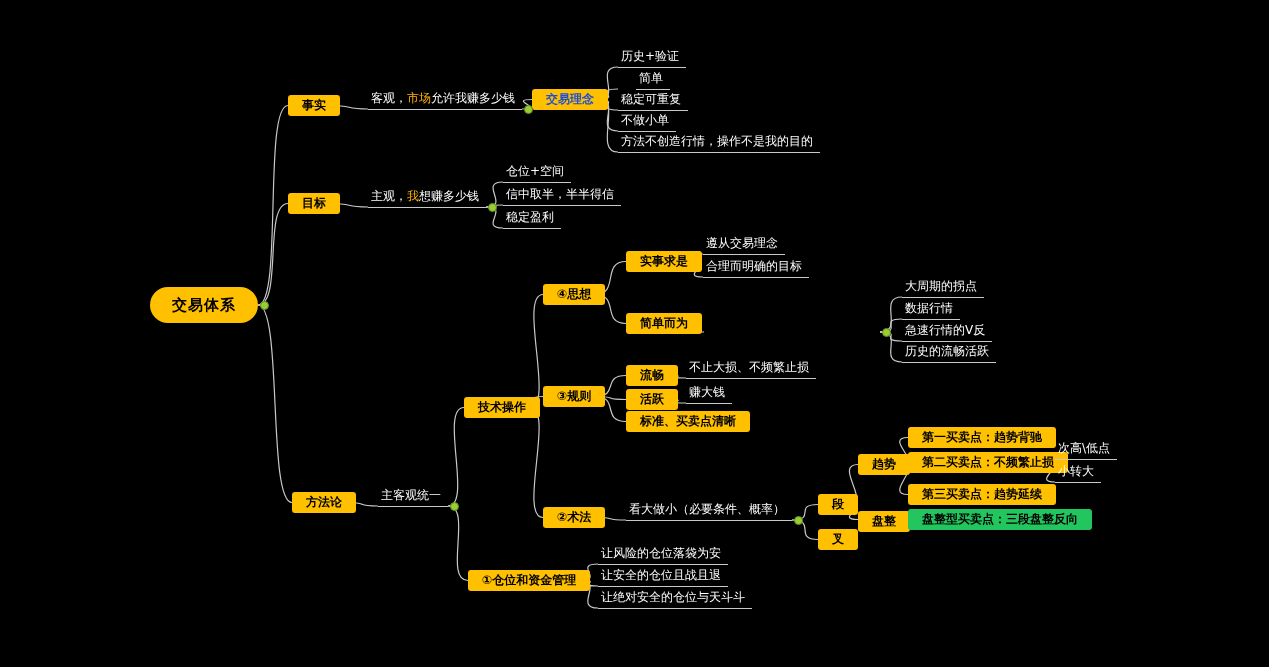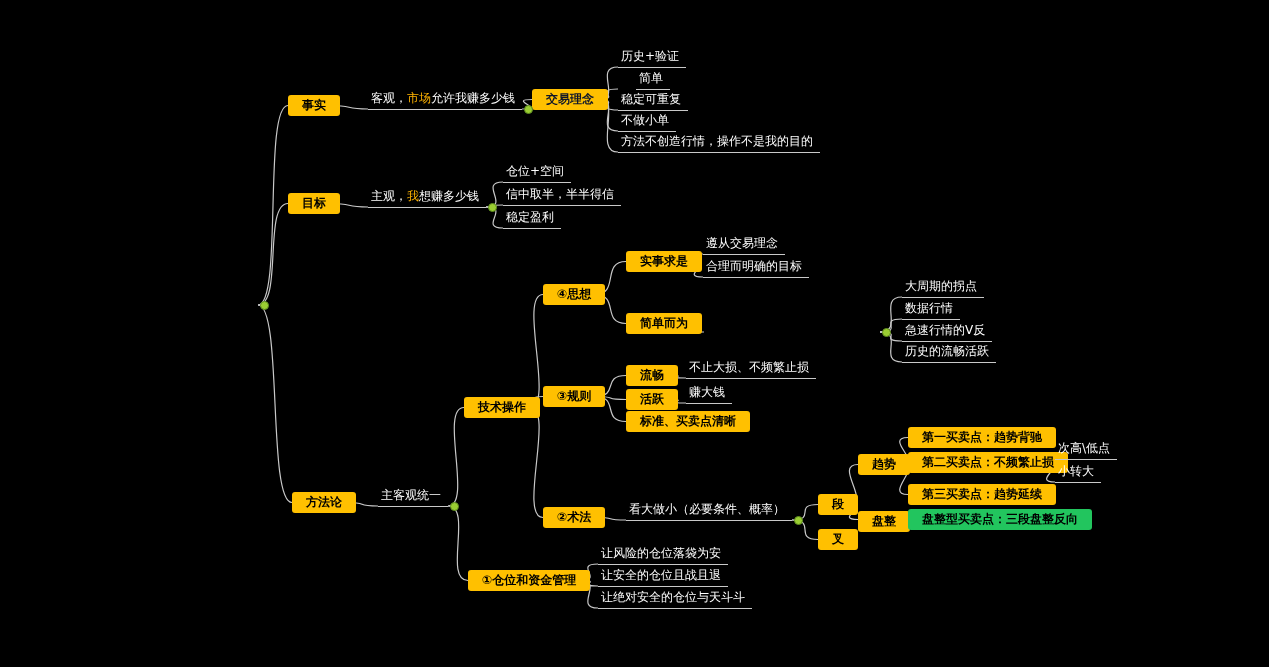--- a/index.html
+++ b/index.html
@@ -61,23 +61,24 @@
       <path d="M1046,462.5 C1071,462.5 1030,482 1055,482" stroke="#C9C9C9"></path>
       <path d="M900,464.5 C925,464.5 883,494.5 908,494.5" stroke="#C9C9C9"></path>
       <path d="M848,504.5 C873,504.5 833,519.5 858,519.5" stroke="#C9C9C9"></path>
       <path d="M900,519.5 C925,519.5 883,519.5 908,519.5" stroke="#C9C9C9"></path>
       <path d="M792,520 C817,520 793,539.5 818,539.5" stroke="#C9C9C9"></path>
       <path d="M448,506 C473,506 443,580.5 468,580.5" stroke="#C9C9C9"></path>
       <path d="M580,580.5 C605,580.5 573,564 598,564" stroke="#C9C9C9"></path>
       <path d="M580,580.5 C605,580.5 573,586 598,586" stroke="#C9C9C9"></path>
       <path d="M580,580.5 C605,580.5 573,608 598,608" stroke="#C9C9C9"></path>
     </svg>
+<div class="node root" style="left: 150px; top: 287px; background: rgb(255, 192, 0); color: rgb(0, 0, 0);">交易体系</div>
     <div class="node box" style="left: 288px; top: 95px; background: rgb(255, 192, 0); color: rgb(0, 0, 0);">事实</div>
     <div class="node text" style="left: 368px; top: 89px; color: rgb(255, 255, 255); border-bottom-color: rgb(201, 201, 201);"><span>客观，</span><span style="color: rgb(255, 179, 0);">市场</span><span>允许我赚多少钱</span></div>
-    <div class="node box" style="left: 532px; top: 89px; background: rgb(255, 192, 0); color: #0f172a;">交易理念</div>
+    <div class="node box" style="left: 532px; top: 89px; background: rgb(255, 192, 0); color: #1d4ed8;">交易理念</div>
     <div class="node text" style="left: 618px; top: 47px; color: rgb(255, 255, 255); border-bottom-color: rgb(201, 201, 201);">历史+验证</div>
     <div class="node text" style="left: 618px; top: 69px; color: rgb(255, 255, 255); border-bottom-color: rgb(201, 201, 201); margin-left: 18px;">简单</div>
     <div class="node text" style="left: 618px; top: 90px; color: rgb(255, 255, 255); border-bottom-color: rgb(201, 201, 201);">稳定可重复</div>
     <div class="node text" style="left: 618px; top: 111px; color: rgb(255, 255, 255); border-bottom-color: rgb(201, 201, 201);">不做小单</div>
     <div class="node text" style="left: 618px; top: 132px; color: rgb(255, 255, 255); border-bottom-color: rgb(201, 201, 201);">方法不创造行情，操作不是我的目的</div>
     <div class="node box" style="left: 288px; top: 193px; background: rgb(255, 192, 0); color: rgb(0, 0, 0);">目标</div>
     <div class="node text" style="left: 368px; top: 187px; color: rgb(255, 255, 255); border-bottom-color: rgb(201, 201, 201);"><span>主观，</span><span style="color: rgb(255, 179, 0);">我</span><span>想赚多少钱</span></div>
     <div class="node text" style="left: 503px; top: 162px; color: rgb(255, 255, 255); border-bottom-color: rgb(201, 201, 201);">仓位+空间</div>
     <div class="node text" style="left: 503px; top: 185px; color: rgb(255, 255, 255); border-bottom-color: rgb(201, 201, 201);">信中取半，半半得信</div>
     <div class="node text" style="left: 503px; top: 208px; color: rgb(255, 255, 255); border-bottom-color: rgb(201, 201, 201);">稳定盈利</div>

